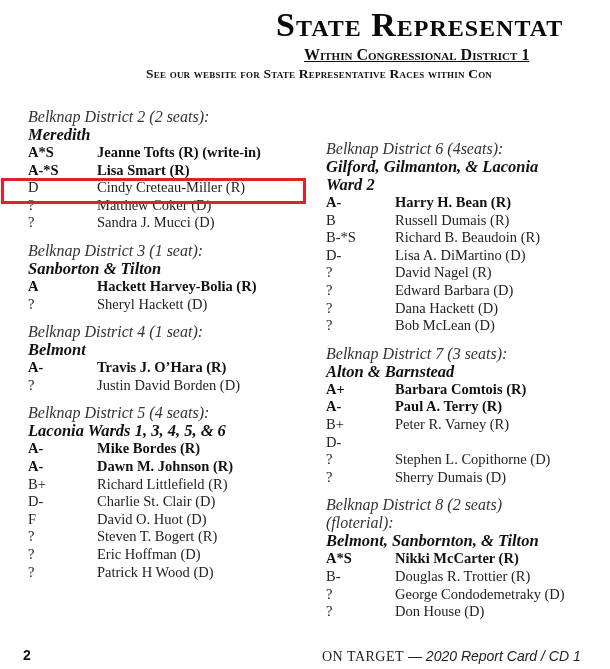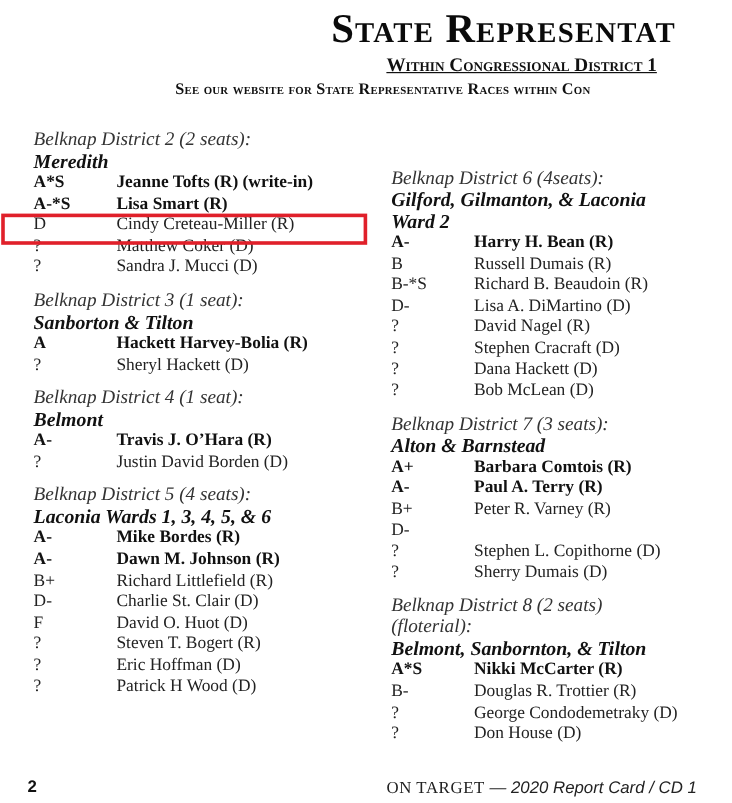--- a/index.html
+++ b/index.html
@@ -6,21 +6,21 @@
   body {
     width: 610px; height: 669px; background: #ffffff; position: relative; overflow: hidden;
     font-family: "Liberation Serif", "DejaVu Serif", serif; color: #111;
   }
   .title {
     position: absolute; left: 256px; top: 6px; white-space: nowrap;
     font-family: "Liberation Serif", serif; font-weight: bold; font-size: 34px; letter-spacing: 1px;
     font-variant: small-caps; color: #0a0a0a; margin-left: 20px;
   }
   .subtitle {
-    position: absolute; left: 322px; top: 46px; white-space: nowrap;
+    position: absolute; left: 304px; top: 46px; white-space: nowrap;
     font-weight: bold; font-size: 16px; font-variant: small-caps; text-decoration: underline;
   }
   .note {
     position: absolute; left: 146px; top: 66px; white-space: nowrap;
     font-weight: bold; font-size: 13.5px; font-variant: small-caps; letter-spacing: 0.2px;
   }
   .col { position: absolute; }
   .col-left { left: 28px; top: 108px; width: 285px; }
   .col-right { left: 326px; top: 140px; width: 284px; }
   .district { margin-bottom: 10px; }
@@ -157,21 +157,21 @@
       <div class="row">
         <span class="grade">D-</span>
         <span class="name">Lisa A. DiMartino (D)</span>
       </div>
       <div class="row">
         <span class="grade">?</span>
         <span class="name">David Nagel (R)</span>
       </div>
       <div class="row">
         <span class="grade">?</span>
-        <span class="name">Stephen Cracraft (D)</span>
+        <span class="name">Edward Barbara (D)</span>
       </div>
       <div class="row">
         <span class="grade">?</span>
         <span class="name">Dana Hackett (D)</span>
       </div>
       <div class="row">
         <span class="grade">?</span>
         <span class="name">Bob McLean (D)</span>
       </div>
     </div>

